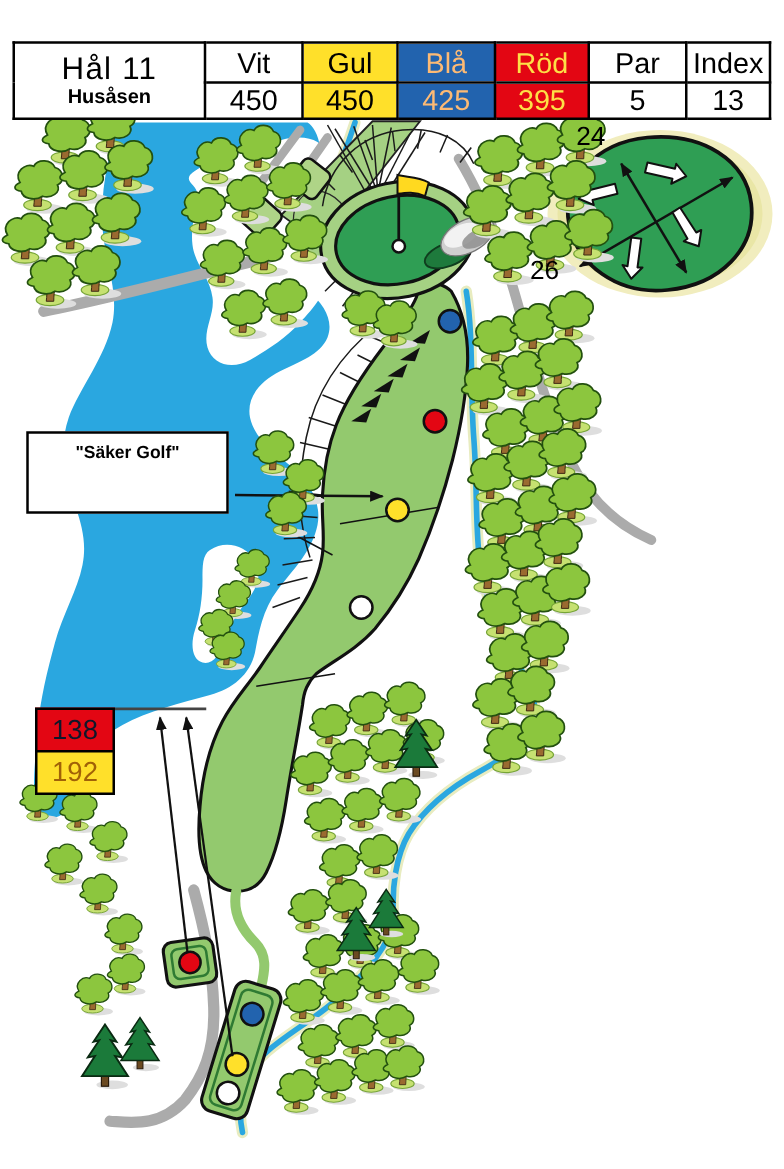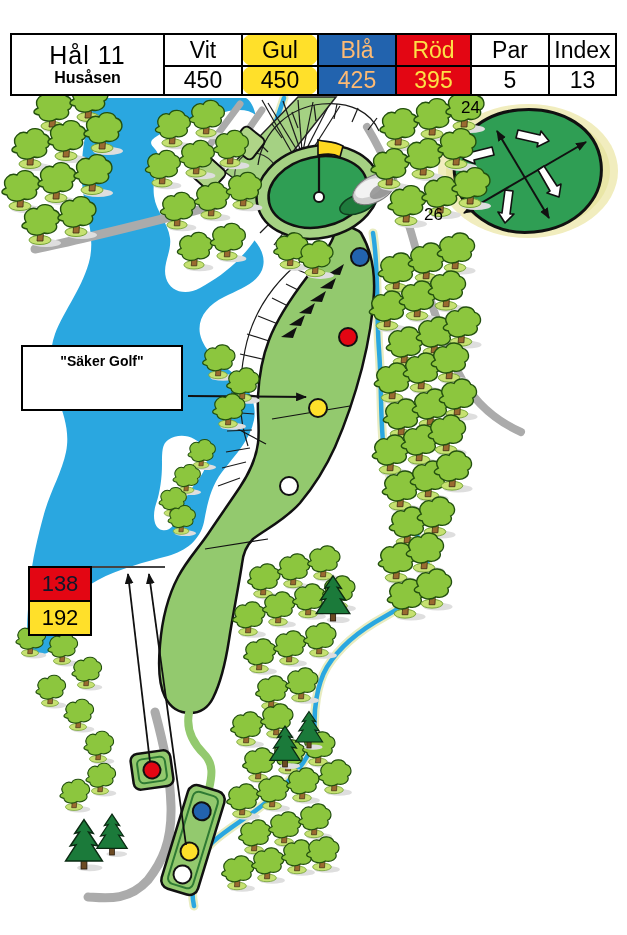--- a/index.html
+++ b/index.html
@@ -9,35 +9,35 @@
 
   
   .scorecard{position:absolute;left:10px;top:33px;width:607px;border-collapse:collapse;
              table-layout:fixed;background:#fff;padding-left:36px;}
   .scorecard td{border:2px solid #000;text-align:center;vertical-align:middle;padding:0;overflow:hidden;}
   .row-h{height:32px;} .row-v{height:16px;}
   .cell-name{width:153px;}
   .hole-label{font-size:25px;letter-spacing:1px;line-height:27px;}
   .course-label{font-size:16px;font-weight:bold;line-height:18px;}
   .tee-h{font-size:23px;} .tee-v{font-size:23px;}
-  .bg-yellow{background:#FFE02A;border-radius:11px;} .bg-blue{background:#2263AE;color:#fdba74;} .bg-red{background:#E30613;color:#fde047;}
+  .bg-yellow{background:#FFE02A;} .bg-blue{background:#2263AE;color:#fdba74;} .bg-red{background:#E30613;color:#fde047;}
 
   
   .annotation-box{position:absolute;left:21px;top:345px;width:158px;height:56px;
                   background:#fff;border:2px solid #000;text-align:center;
                   font-size:14px;line-height:17px;font-weight:bold;padding-top:6px;}
 
   
   .dm{position:absolute;left:28px;width:60px;height:32px;border:2px solid #000;
       text-align:center;font-size:22px;line-height:32px;}
   .dm-red{top:566px;background:#E30613;color:#0f172a;}
-  .dm-yellow{top:600px;background:#FFE02A;color:#000000;}
+  .dm-yellow{top:600px;background:#FFE02A;color:#a16207;}
 
   
-  .inset-label{position:absolute;font-size:17px;}
+  .inset-label{position:absolute;font-size:21px;}
   .lbl-24{left:461px;top:98px;}
   .lbl-26{left:424px;top:205px;}
 </style>
 </head>
 <body>
 
 <div class="page">
 
 <svg class="map-svg" width="627" height="935" viewBox="0 0 627 935">
   <defs>

